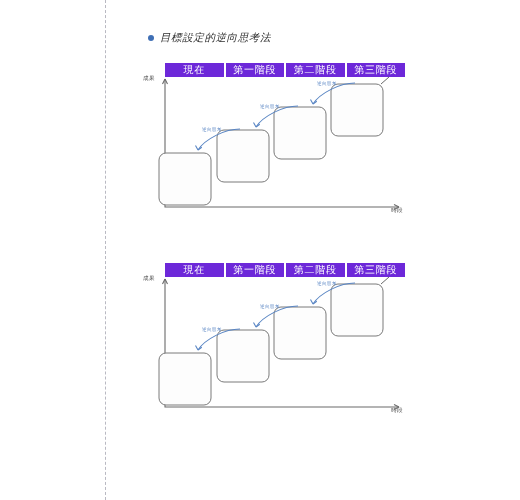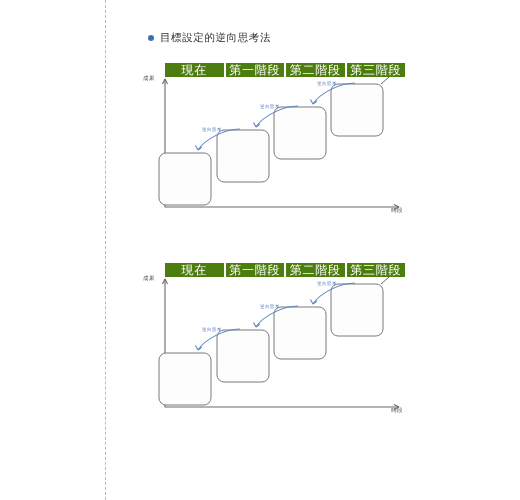--- a/index.html
+++ b/index.html
@@ -41,20 +41,21 @@
     width: 6px;
     height: 6px;
     border-radius: 50%;
     background: #3f6fb5;
     flex: 0 0 auto;
   }
   .title-text {
     font-size: 10.5px;
     letter-spacing: 0.6px;
     color: #2f2f2f;
+    font-style: italic;
   }
 
   
   .figure {
     position: absolute;
     left: 143px;
     width: 262px;
     height: 170px;
   }
   .figure-1 { top: 55px; }
@@ -65,23 +66,23 @@
     position: absolute;
     left: 22px;
     top: 8px;
     width: 240px;
     height: 14px;
     display: flex;
     gap: 2px;
   }
   .stage-cell {
     flex: 1 1 0;
-    background: #4d7c0f;
+    background: #6d28d9;
     color: #ffffff;
-    font-size: 12px;
+    font-size: 10px;
     letter-spacing: 0.8px;
     display: flex;
     align-items: center;
     justify-content: center;
     line-height: 1;
     white-space: nowrap;
   }
 
   
   .axis-label {

